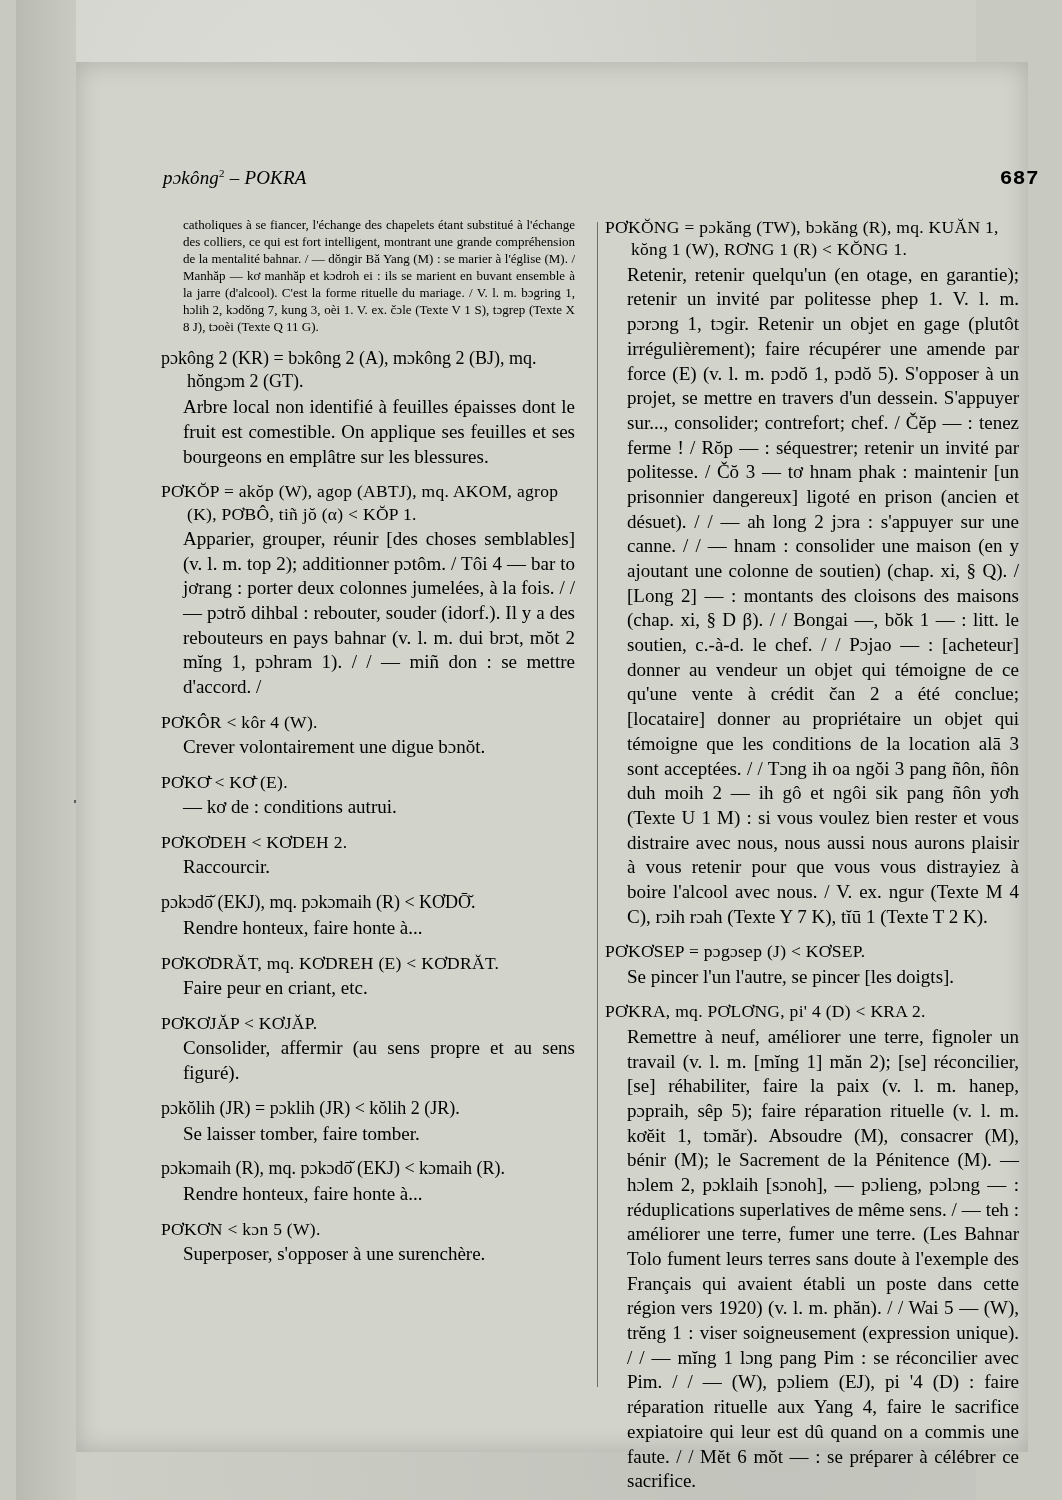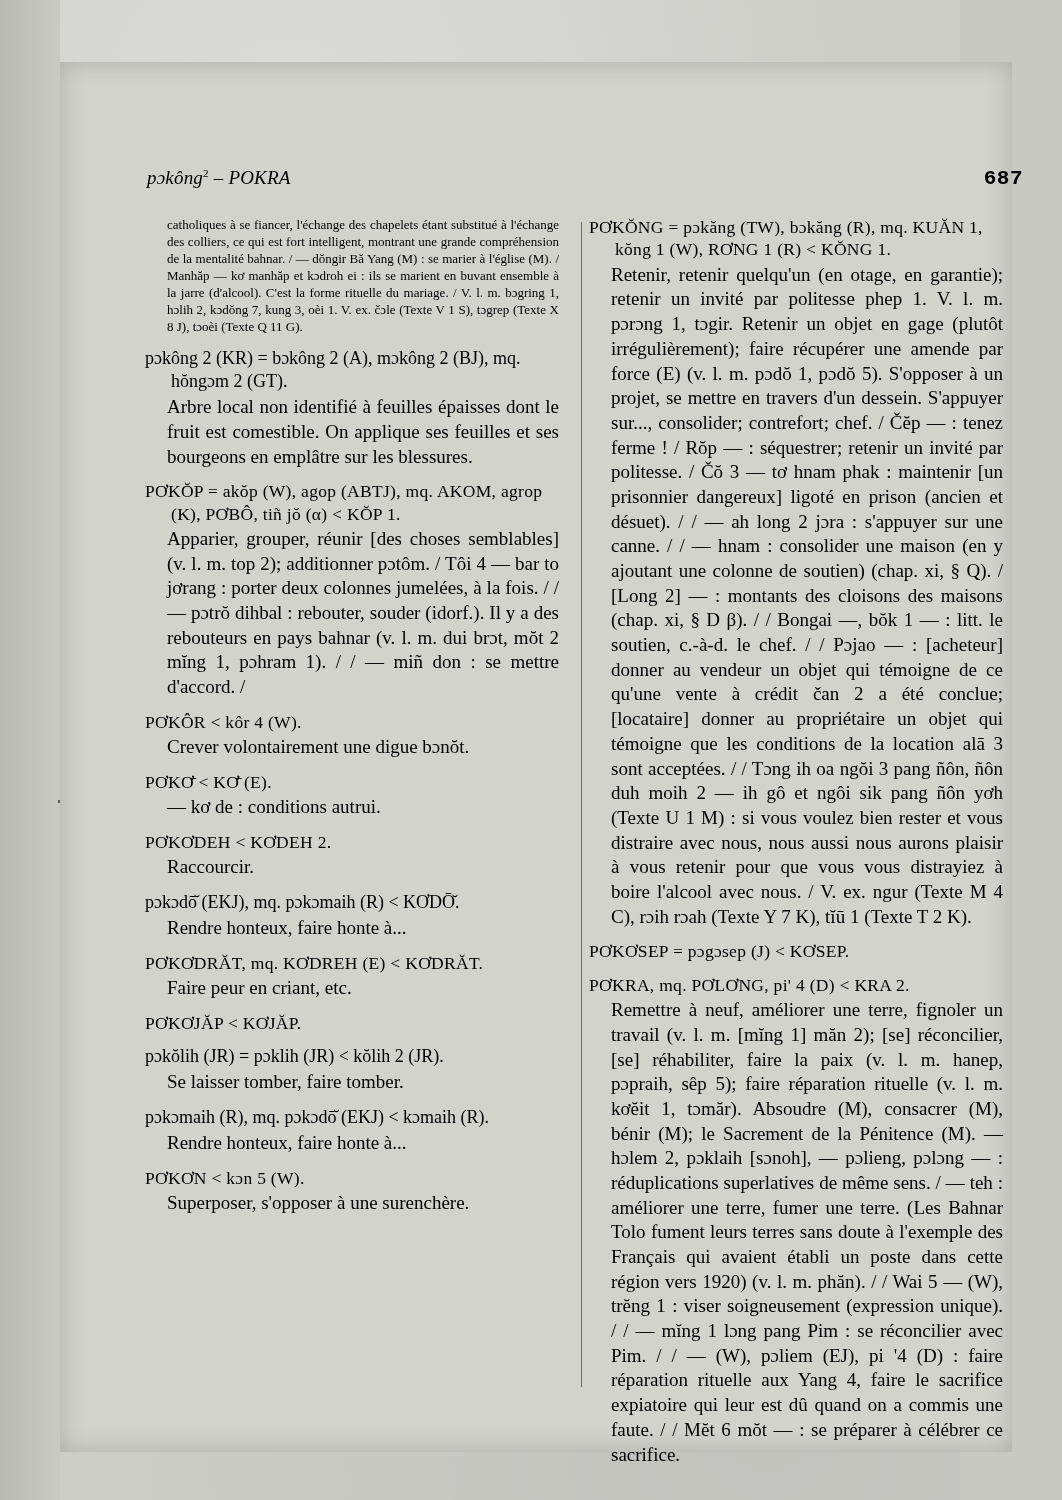--- a/index.html
+++ b/index.html
@@ -14,20 +14,21 @@
     font-family: "Liberation Serif", serif;
   }
   .page {
     position: relative;
     width: 960px;
     height: 1500px;
     background: #cdcec6;
     background-image:
       radial-gradient(ellipse at 30% 20%, rgba(255,255,255,0.35), rgba(255,255,255,0) 60%),
       radial-gradient(ellipse at 80% 90%, rgba(0,0,0,0.06), rgba(0,0,0,0) 65%);
+    margin-left: 16px;
   }
   .paper {
     position: absolute;
     left: 60px;
     top: 62px;
     width: 952px;
     height: 1390px;
     background: #d2d3cb;
     box-shadow: 0 0 26px rgba(0,0,0,0.18) inset;
   }
@@ -202,20 +203,21 @@
             <div class="body">Rendre honteux, faire honte à...</div>
           </div>
 
           <div class="entry">
             <div class="headword caps">PƠKƠDRĂT, mq. KƠDREH (E) &lt; KƠDRĂT.</div>
             <div class="body">Faire peur en criant, etc.</div>
           </div>
 
           <div class="entry">
             <div class="headword caps">PƠKƠJĂP &lt; KƠJĂP.</div>
+            <div class="body">Consolider, affermir (au sens propre et au sens figuré).</div>
           </div>
 
           <div class="entry">
             <div class="headword">pɔkŏlih (JR) = pɔklih (JR) &lt; kŏlih 2 (JR).</div>
             <div class="body">Se laisser tomber, faire tomber.</div>
           </div>
 
           <div class="entry">
             <div class="headword">pɔkɔmaih (R), mq. pɔkɔdō̆ (EKJ) &lt; kɔmaih (R).</div>
             <div class="body">Rendre honteux, faire honte à...</div>
@@ -230,20 +232,21 @@
 
         <div class="col right">
 
           <div class="entry">
             <div class="headword caps">PƠKŎNG = pɔkăng (TW), bɔkăng (R), mq. KUĂN 1, kŏng 1 (W), RƠNG 1 (R) &lt; KŎNG 1.</div>
             <div class="body">Retenir, retenir quelqu'un (en otage, en garantie); retenir un invité par politesse phep 1. V. l. m. pɔrɔng 1, tɔgir. Retenir un objet en gage (plutôt irrégulièrement); faire récupérer une amende par force (E) (v. l. m. pɔdŏ 1, pɔdŏ 5). S'opposer à un projet, se mettre en travers d'un dessein. S'appuyer sur..., consolider; contrefort; chef. / Čĕp — : tenez ferme ! / Rŏp — : séquestrer; retenir un invité par politesse. / Čŏ 3 — tơ hnam phak : maintenir [un prisonnier dangereux] ligoté en prison (ancien et désuet). / / — ah long 2 jɔra : s'appuyer sur une canne. / / — hnam : consolider une maison (en y ajoutant une colonne de soutien) (chap. xi, § Q). / [Long 2] — : montants des cloisons des maisons (chap. xi, § D β). / / Bongai —, bŏk 1 — : litt. le soutien, c.-à-d. le chef. / / Pɔjao — : [acheteur] donner au vendeur un objet qui témoigne de ce qu'une vente à crédit čan 2 a été conclue; [locataire] donner au propriétaire un objet qui témoigne que les conditions de la location alā 3 sont acceptées. / / Tɔng ih oa ngŏi 3 pang ñôn, ñôn duh moih 2 — ih gô et ngôi sik pang ñôn yơh (Texte U 1 M) : si vous voulez bien rester et vous distraire avec nous, nous aussi nous aurons plaisir à vous retenir pour que vous vous distrayiez à boire l'alcool avec nous. / V. ex. ngur (Texte M 4 C), rɔih rɔah (Texte Y 7 K), tĭū 1 (Texte T 2 K).</div>
           </div>
 
           <div class="entry">
             <div class="headword caps">PƠKƠSEP = pɔgɔsep (J) &lt; KƠSEP.</div>
+            <div class="body">Se pincer l'un l'autre, se pincer [les doigts].</div>
           </div>
 
           <div class="entry">
             <div class="headword caps">PƠKRA, mq. PƠLƠNG, pi' 4 (D) &lt; KRA 2.</div>
             <div class="body">Remettre à neuf, améliorer une terre, fignoler un travail (v. l. m. [mĭng 1] măn 2); [se] réconcilier, [se] réhabiliter, faire la paix (v. l. m. hanep, pɔpraih, sêp 5); faire réparation rituelle (v. l. m. kơĕit 1, tɔmăr). Absoudre (M), consacrer (M), bénir (M); le Sacrement de la Pénitence (M). — hɔlem 2, pɔklaih [sɔnoh], — pɔlieng, pɔlɔng — : réduplications superlatives de même sens. / — teh : améliorer une terre, fumer une terre. (Les Bahnar Tolo fument leurs terres sans doute à l'exemple des Français qui avaient établi un poste dans cette région vers 1920) (v. l. m. phăn). / / Wai 5 — (W), trĕng 1 : viser soigneusement (expression unique). / / — mĭng 1 lɔng pang Pim : se réconcilier avec Pim. / / — (W), pɔliem (EJ), pi '4 (D) : faire réparation rituelle aux Yang 4, faire le sacrifice expiatoire qui leur est dû quand on a commis une faute. / / Mĕt 6 mŏt — : se préparer à célébrer ce sacrifice.</div>
           </div>
 
         </div>
       </div>
 

